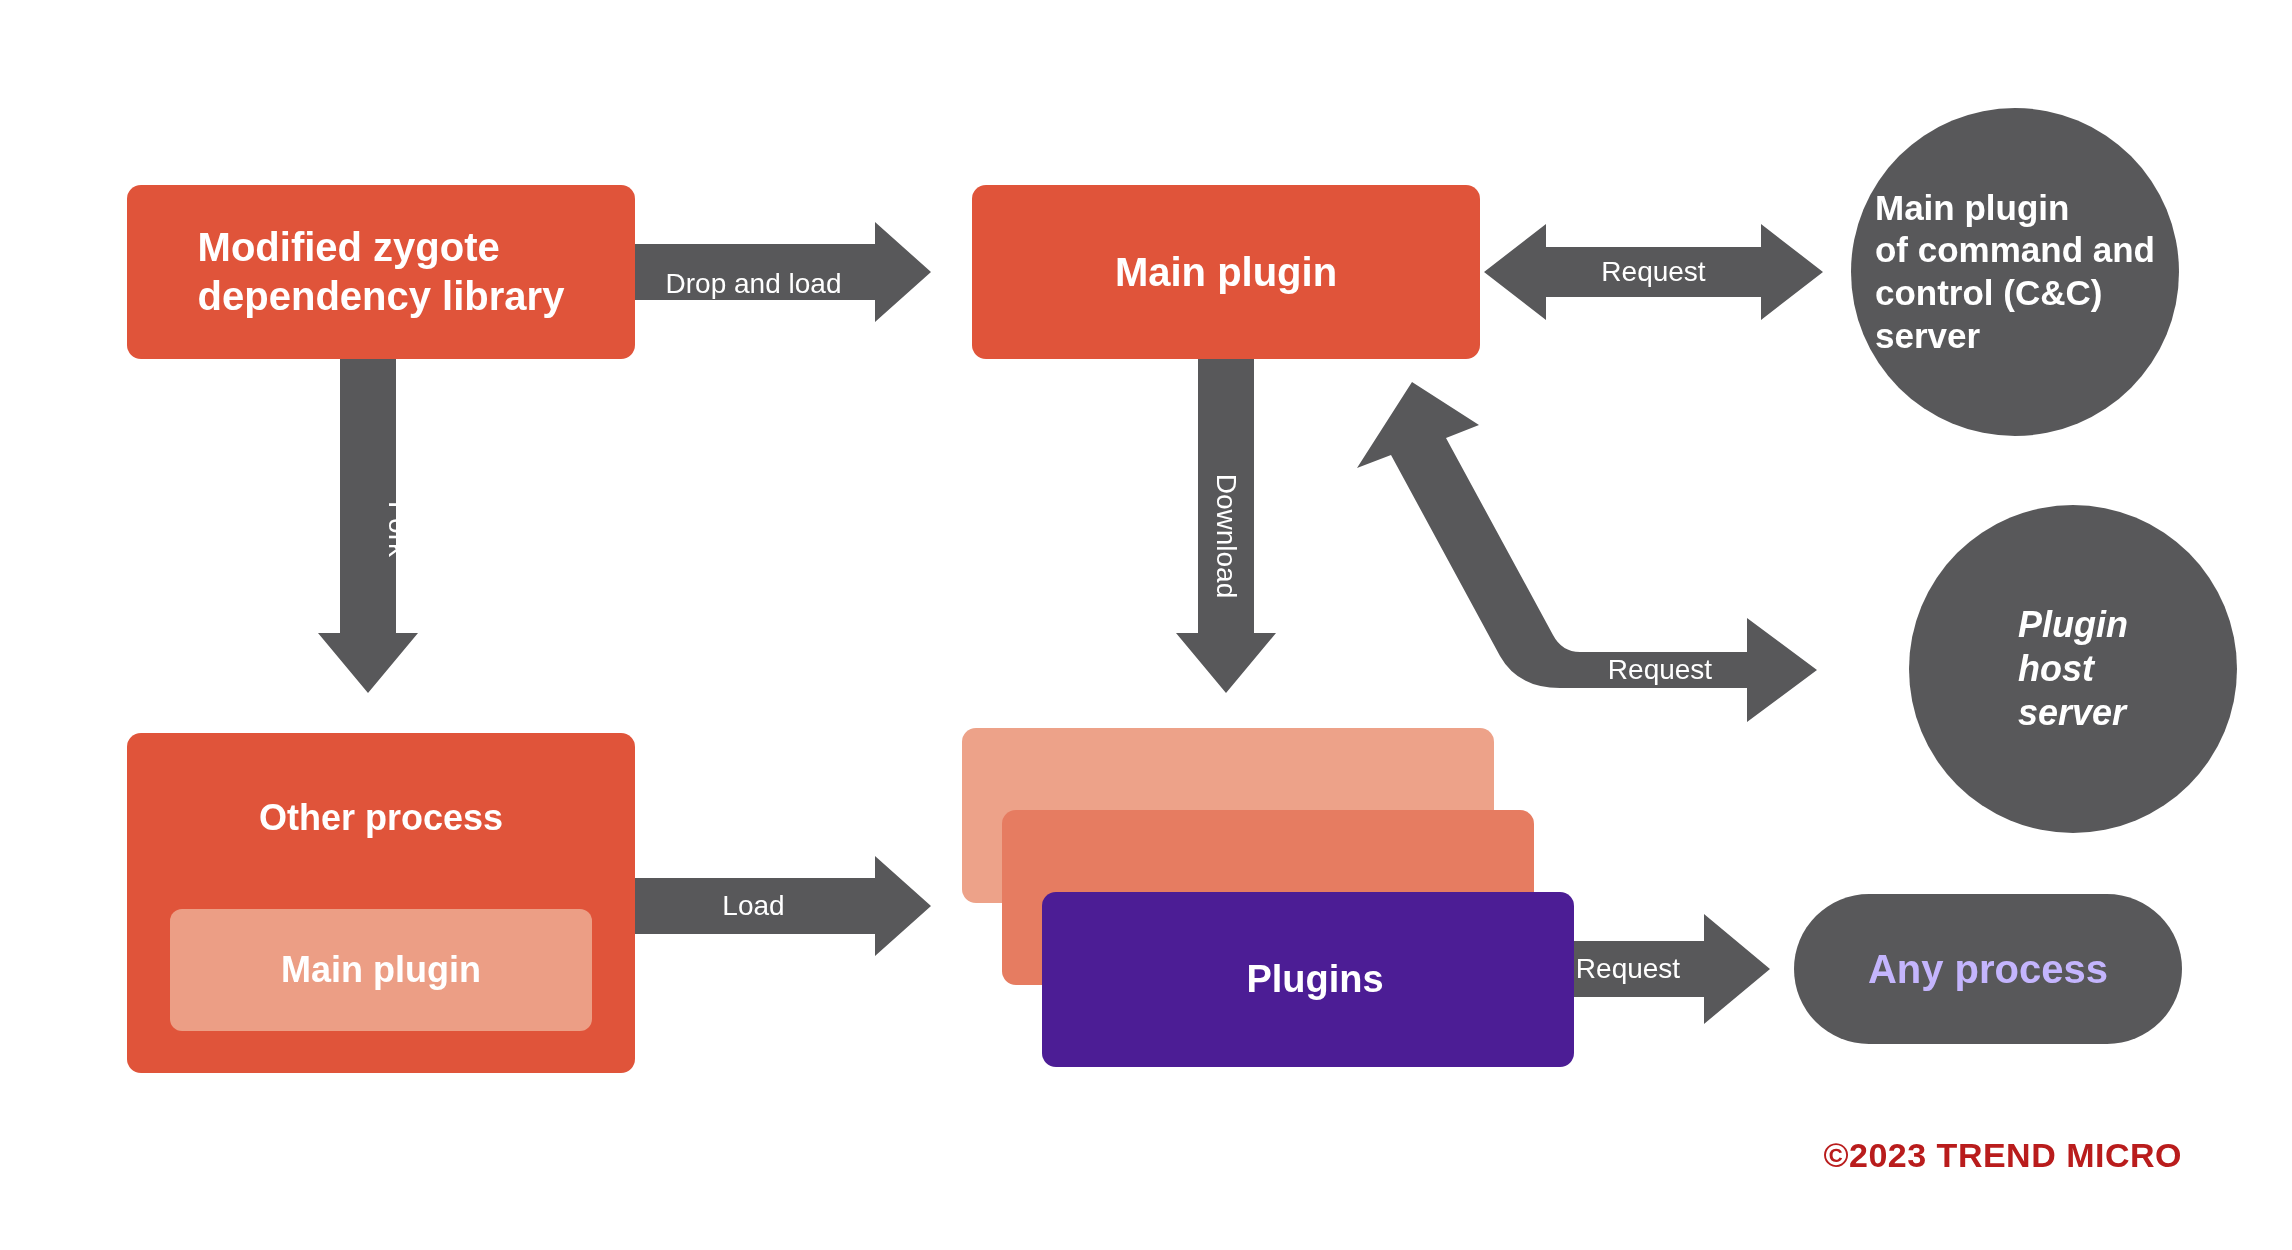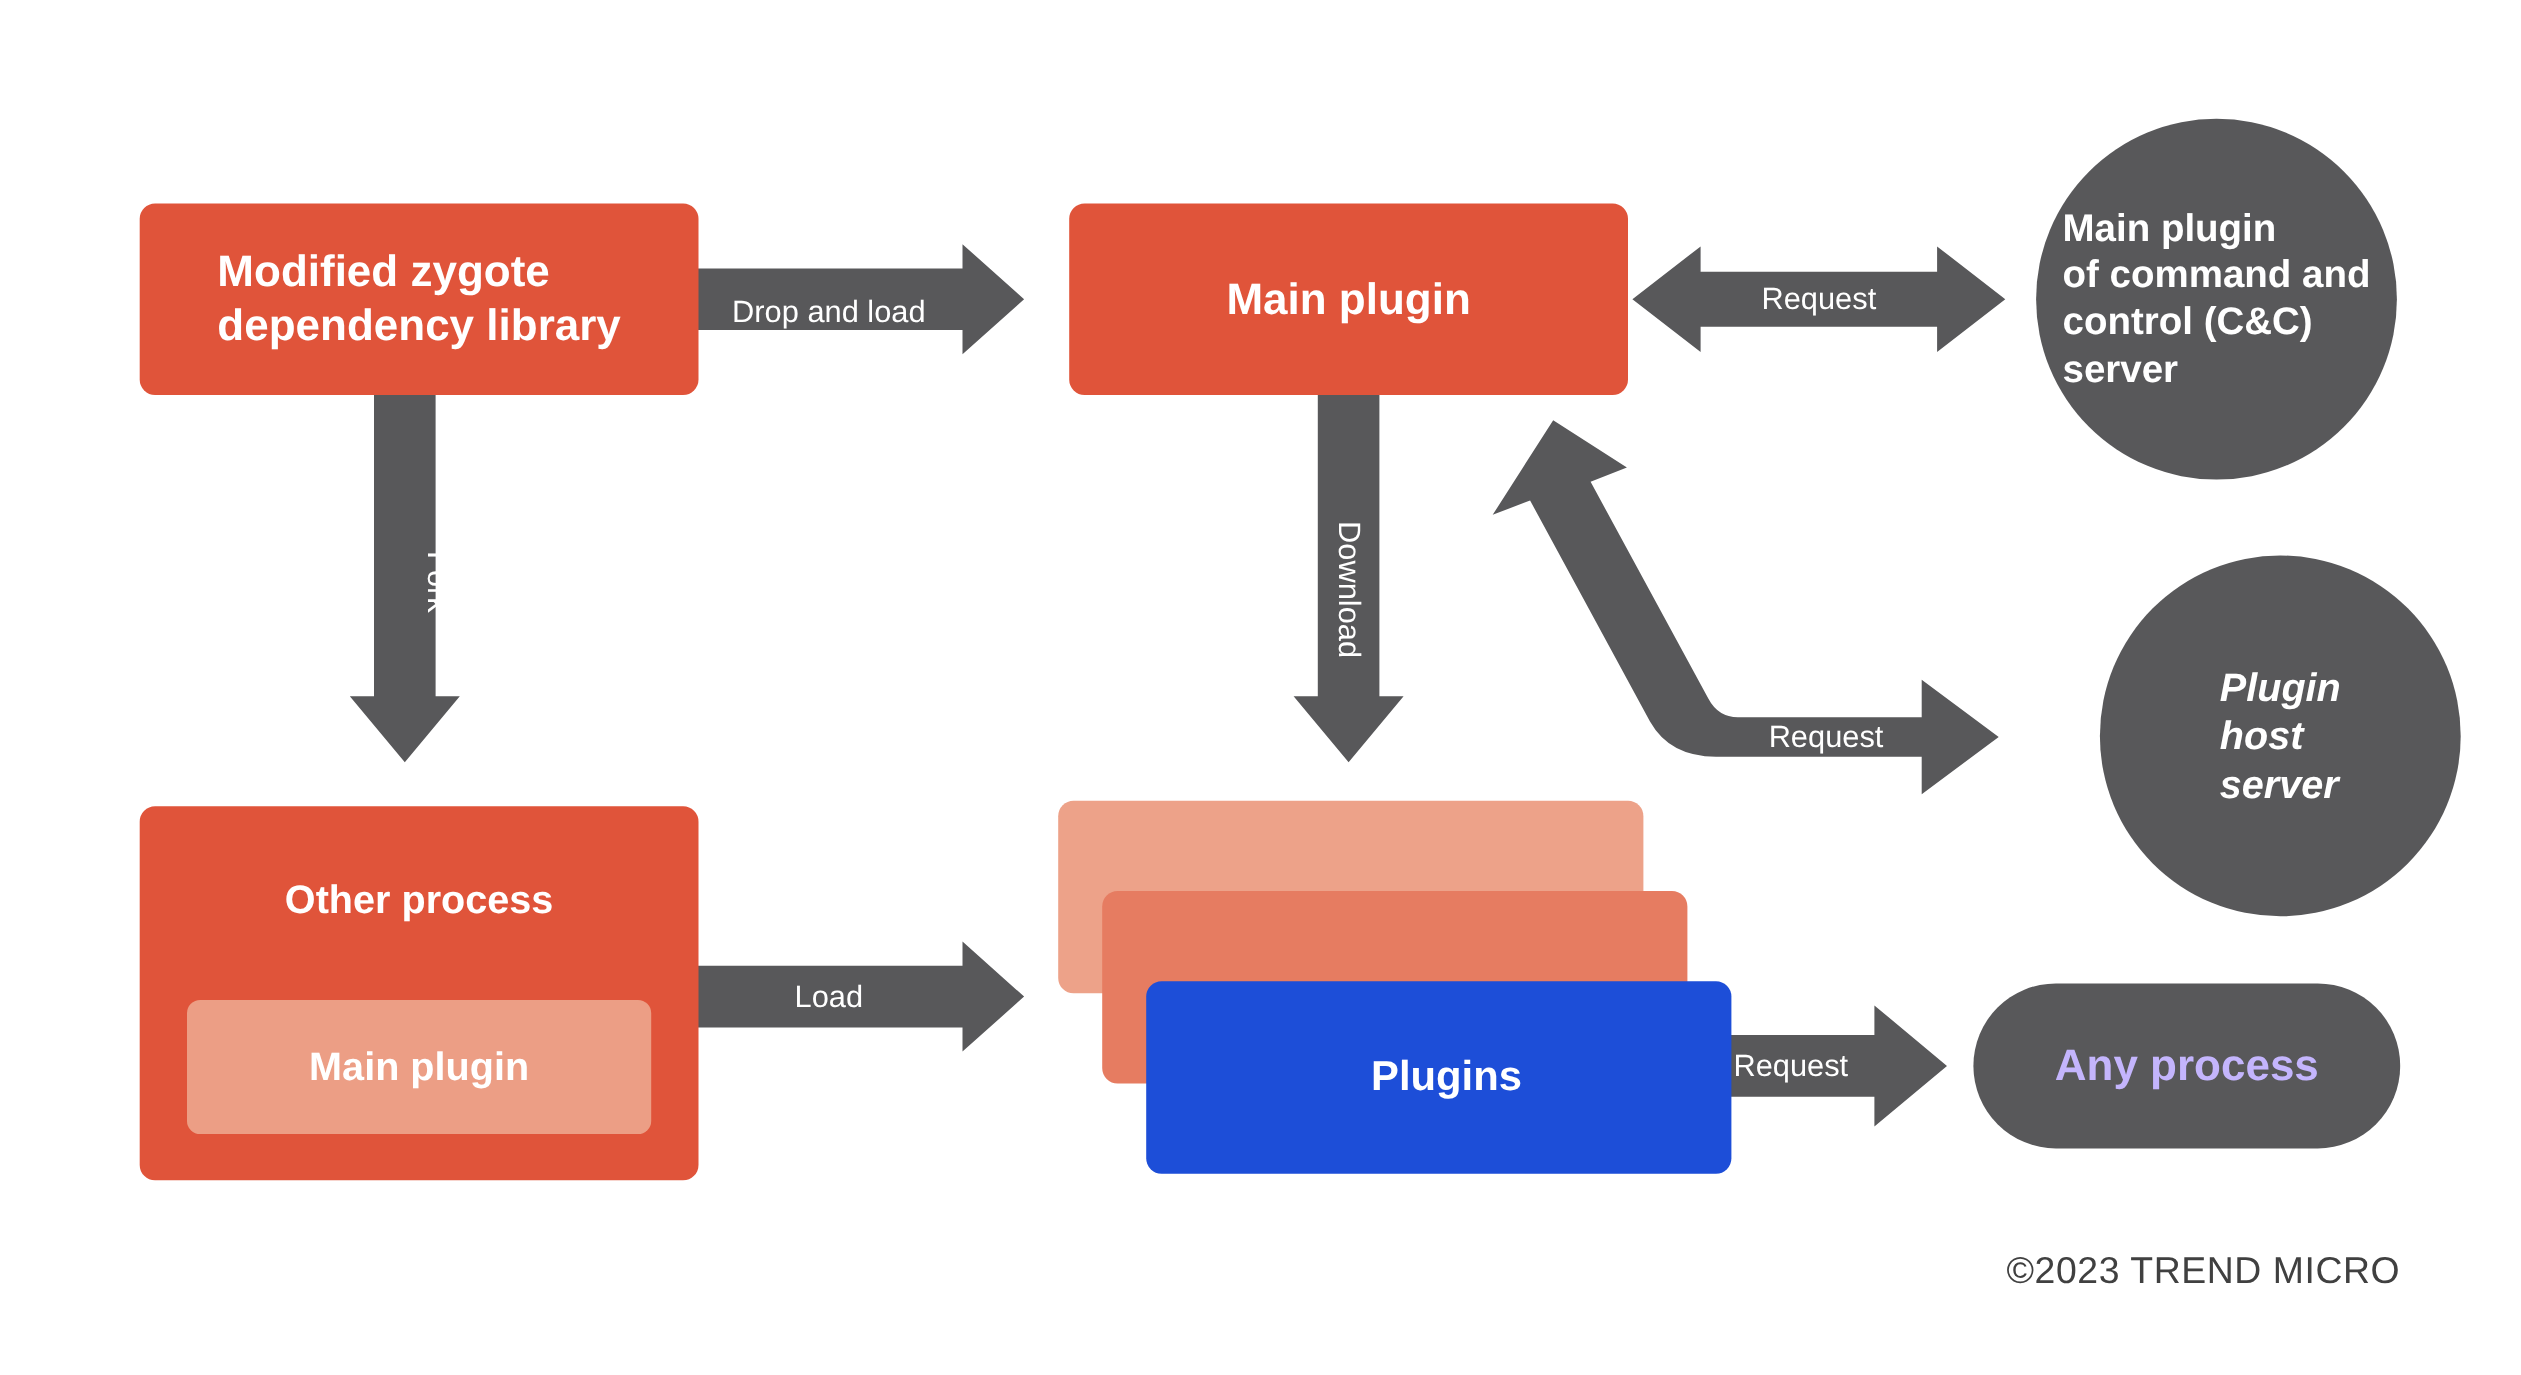--- a/index.html
+++ b/index.html
@@ -34,21 +34,21 @@
     box-sizing: border-box;
     font-weight: bold;
     color: #ffffff;
     line-height: 1.22;
   }
   .box-red {
     background: #e0543a;
     border-radius: 14px;
   }
   .box-red-2 {
-    background: #1d4ed8;
+    background: #4c1d95;
     border-radius: 14px;
     padding-left: 14px;
   }
   .stack-light {
     background: #eda289;
     border-radius: 14px;
   }
   .stack-mid {
     background: #e67c61;
     border-radius: 14px;
@@ -78,22 +78,22 @@
     font-weight: normal;
     white-space: nowrap;
     text-align: center;
     line-height: 1;
   }
   .vert-label {
     transform-origin: center center;
   }
   .credit {
     position: absolute;
-    color: #404040;
-    font-weight: normal;
+    color: #b91c1c;
+    font-weight: bold;
     white-space: nowrap;
     letter-spacing: 0.5px;
   }
 </style>
 </head>
 <body>
 
 <div id="stage">
 
   <svg id="arrow-layer" viewBox="0 0 2292 1250">

